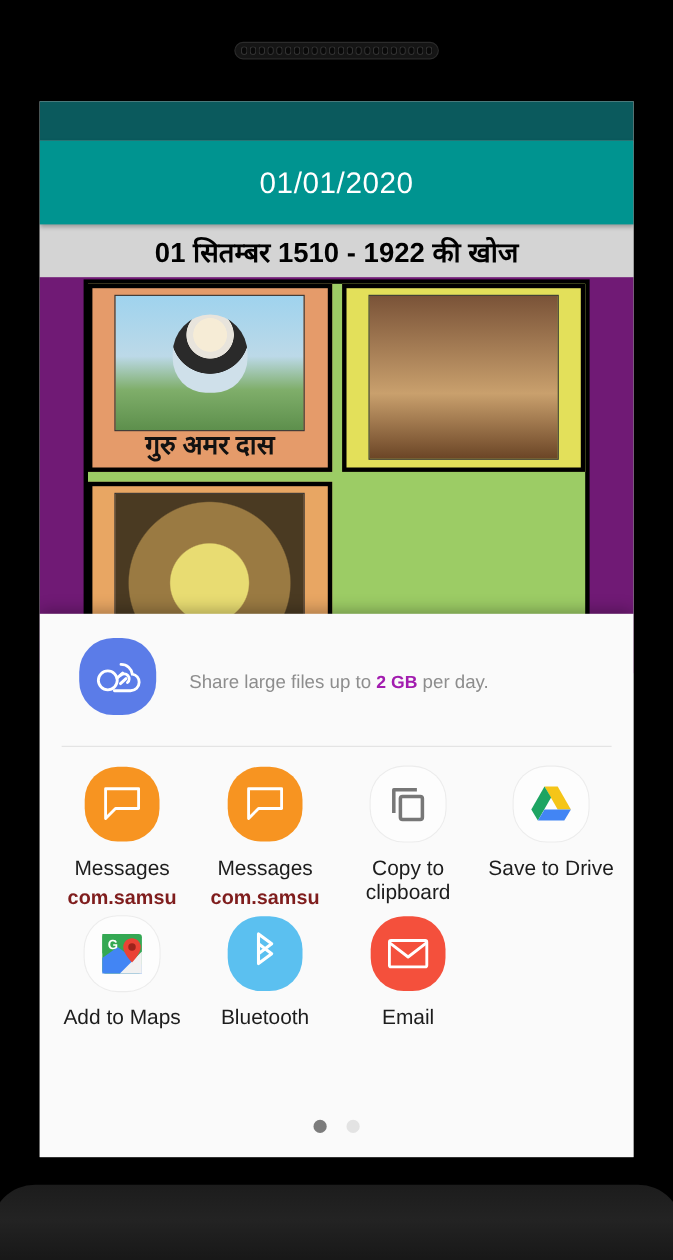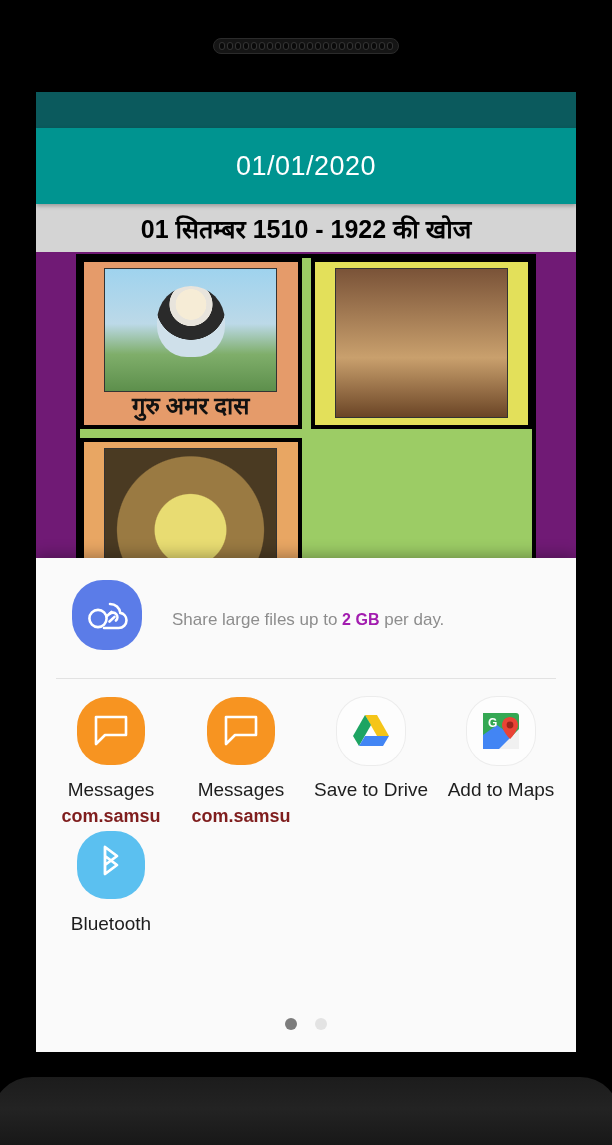--- a/index.html
+++ b/index.html
@@ -191,20 +191,30 @@
           <div class="squircle orange">
             <svg width="38" height="34" viewBox="0 0 38 34">
               <path d="M4 3h30v18H13l-9 9z" fill="none" stroke="#fff" stroke-width="2.6" stroke-linejoin="round"></path>
             </svg>
           </div>
           <div class="tname">Messages</div>
           <div class="tsub">com.samsu</div>
         </div>
 
 
+        <div class="tile">
+          <div class="squircle whiteic">
+            <svg width="36" height="36" viewBox="0 0 36 36">
+              <path d="M5 26V5h21" fill="none" stroke="#777" stroke-width="3.2" stroke-linejoin="round"></path>
+              <rect x="11" y="11" width="20" height="21" rx="2" fill="none" stroke="#777" stroke-width="3.2"></rect>
+            </svg>
+          </div>
+          <div class="tname">Copy to clipboard</div>
+          <div class="tsub"></div>
+        </div>
 
         <div class="tile">
           <div class="squircle whiteic">
             <svg width="40" height="36" viewBox="0 0 40 36">
               <path d="M14 2h12l12 21H26z" fill="#f5c518"></path>
               <path d="M14 2L2 23l6 10 12-21z" fill="#1da462"></path>
               <path d="M8 33h24l6-10H14z" fill="#4285f4"></path>
             </svg>
           </div>
           <div class="tname">Save to Drive</div>
@@ -230,20 +240,30 @@
         <div class="tile">
           <div class="squircle blue">
             <svg width="30" height="40" viewBox="0 0 30 40">
               <path d="M9 11l12 9-12 9V2l12 9-12 9" fill="none" stroke="#fff" stroke-width="2.8" stroke-linejoin="round" stroke-linecap="round"></path>
             </svg>
           </div>
           <div class="tname">Bluetooth</div>
           <div class="tsub"></div>
         </div>
 
+        <div class="tile">
+          <div class="squircle red">
+            <svg width="40" height="32" viewBox="0 0 40 32">
+              <rect x="3" y="4" width="34" height="24" rx="1.5" fill="none" stroke="#fff" stroke-width="2.6"></rect>
+              <path d="M3 6l17 13L37 6" fill="none" stroke="#fff" stroke-width="2.6" stroke-linejoin="round"></path>
+            </svg>
+          </div>
+          <div class="tname">Email</div>
+          <div class="tsub"></div>
+        </div>
 
       </div>
 
       <div class="dots">
         <span class="dot on"></span>
         <span class="dot"></span>
       </div>
 
     </div>
   </div>

